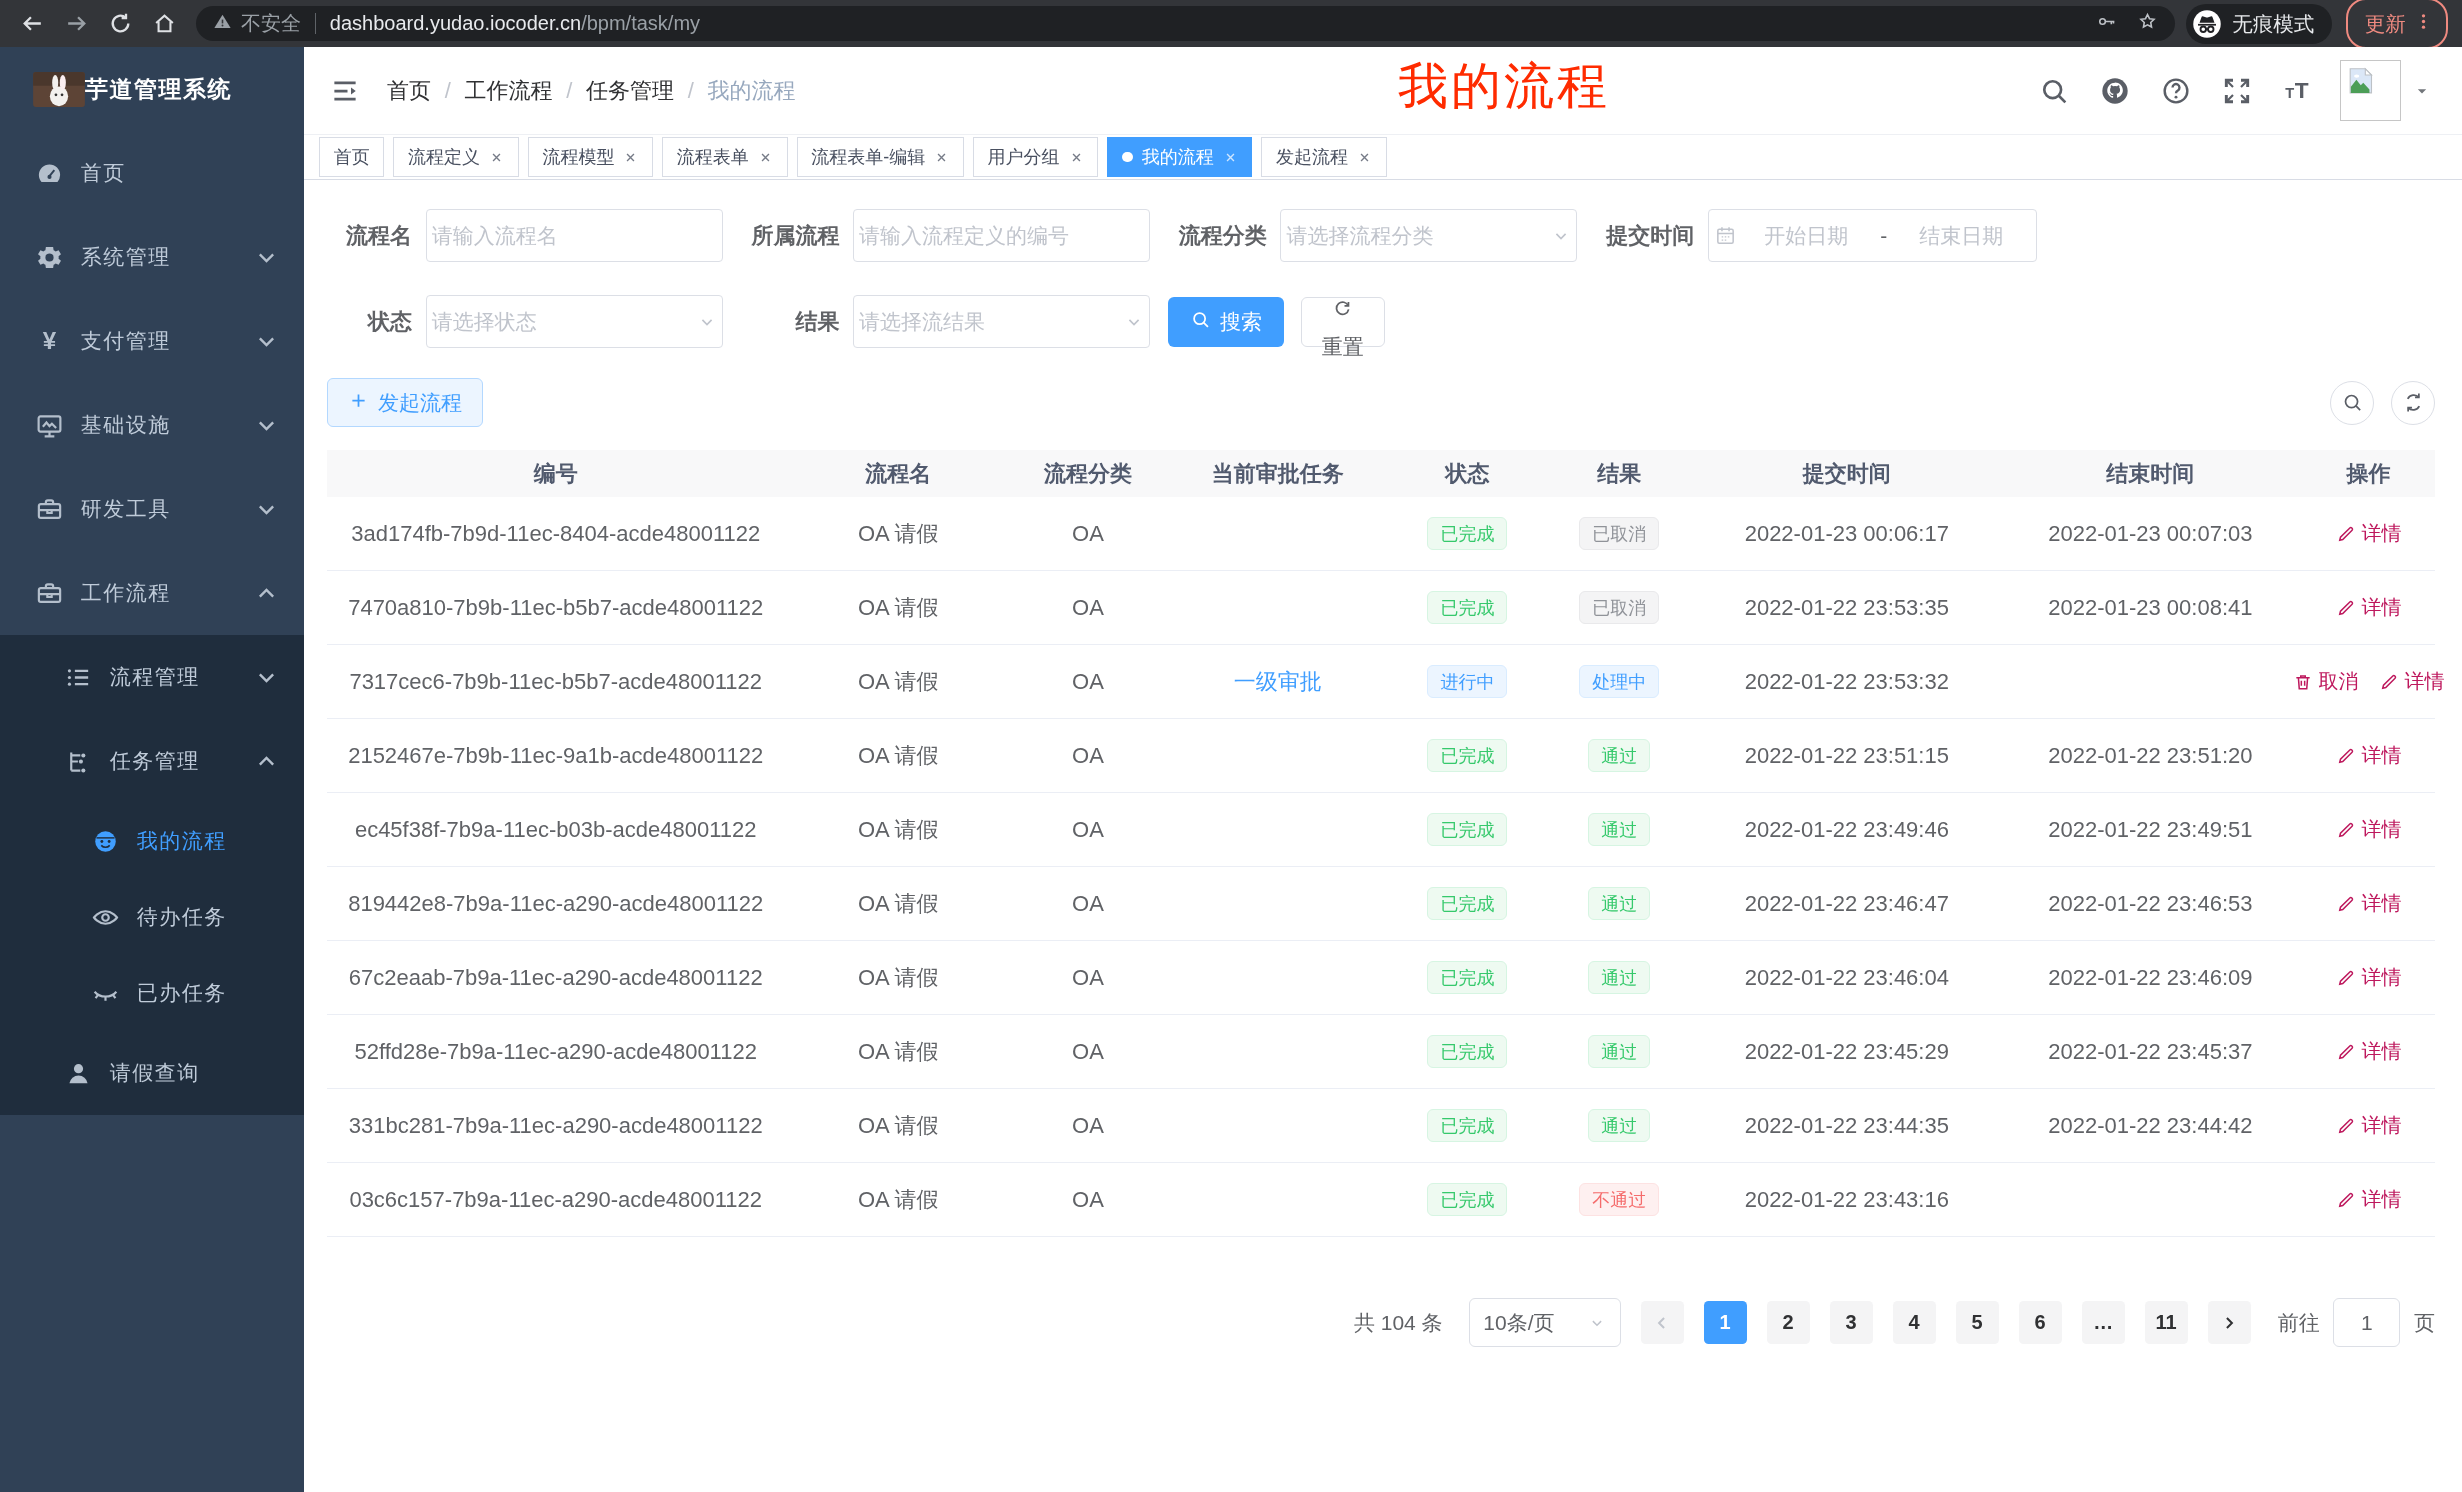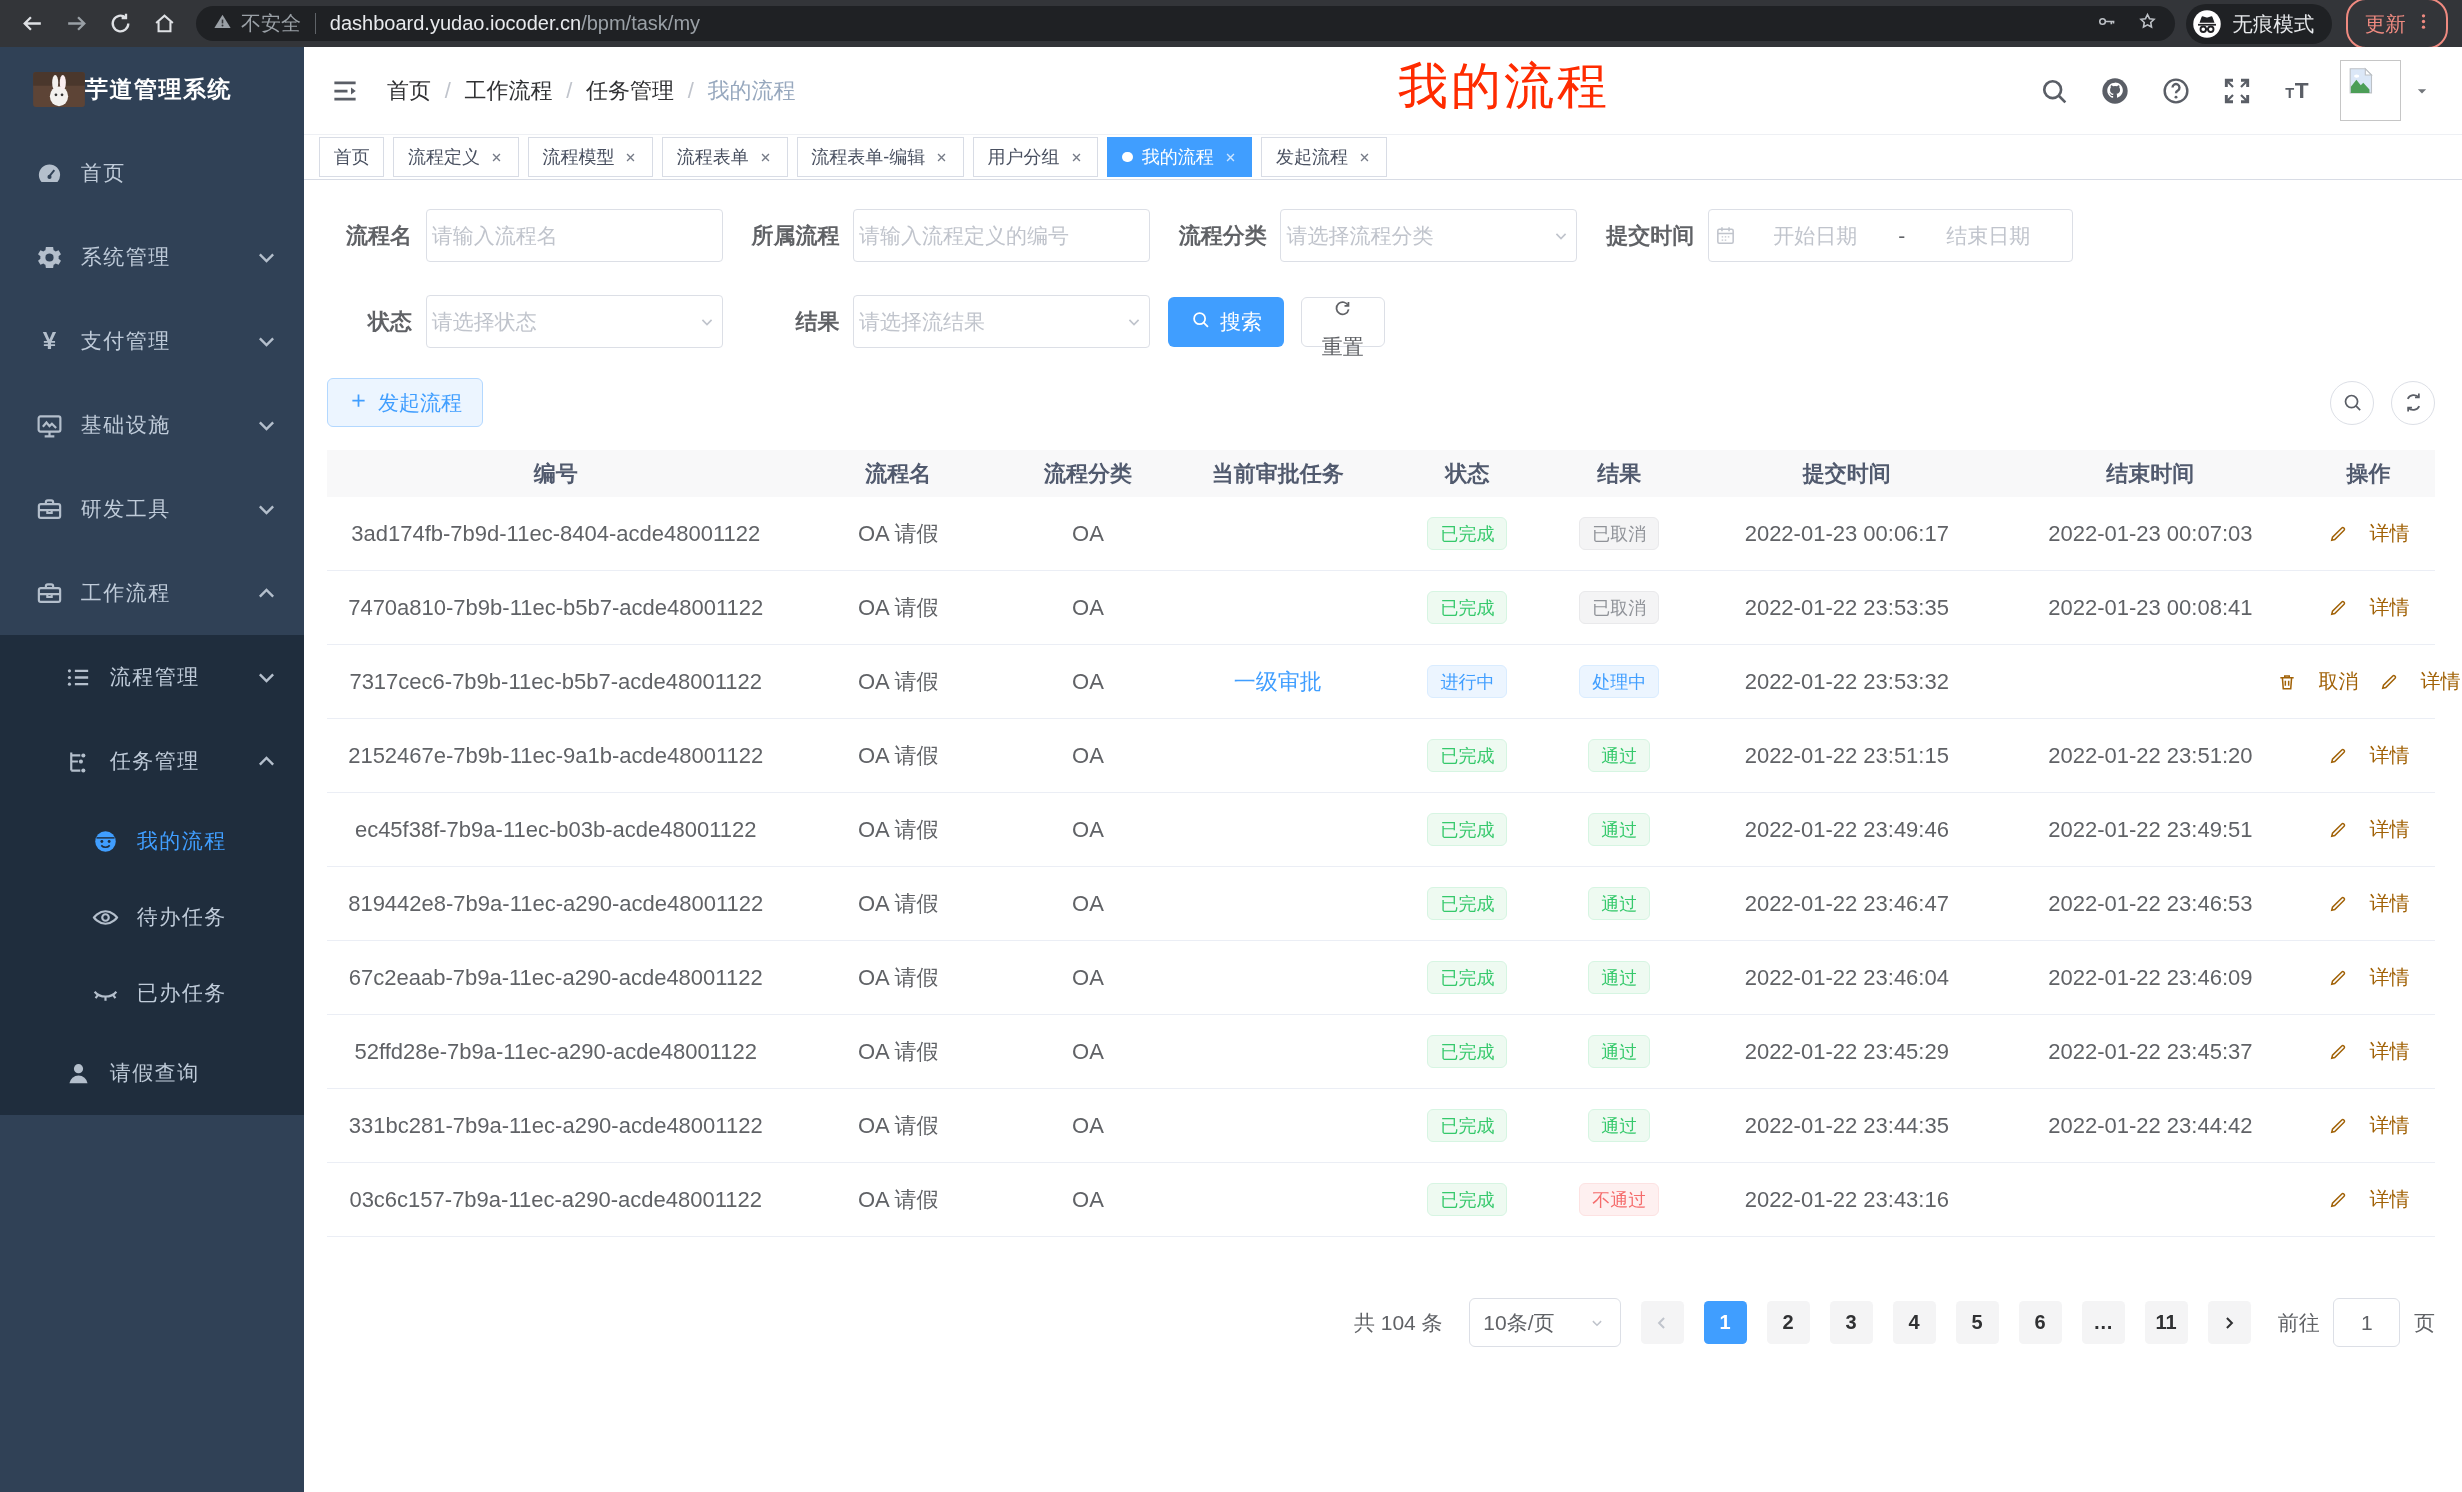--- a/index.html
+++ b/index.html
@@ -76,21 +76,21 @@
   .frow { display:flex; align-items:center; }
   .r1 { margin-top:29px; }
   .r2 { margin-top:33px; }
   .flabel { font-weight:bold; color:#606266; font-size:22px; text-align:right; flex-shrink:0; }
   .w110 { width:85px; }
   .w130 { width:100px; margin-left:16.7px; }
   .fbox { margin-left:13.7px; height:53px; border:1.5px solid #dcdfe6; border-radius:4px; background:#fff; display:flex; align-items:center; padding:0 5px; font-size:21px; color:#c0c4cc; }
   input.fbox { color:#606266; }
   input.fbox::placeholder { color:#c0c4cc; }
   .w390 { width:297px; }
-  .w480 { width:365px; }
+  .w480 { width:329px; }
   .fbox .caret-ic { margin-left:auto; color:#c0c4cc; display:flex; }
   .fbox .caret-ic svg { width:20px; height:20px; }
   .fbox .cal-ic { color:#c0c4cc; display:flex; }
   .fbox .cal-ic svg { width:23px; height:23px; }
   .dr-start,.dr-end { flex:1; text-align:center; }
   .dr-sep { color:#606266; padding:0 4.6px; }
   .btn { height:50px; border-radius:6px; font-size:21px; display:flex; align-items:center; gap:9px; cursor:pointer; border:1.5px solid transparent; }
   .btn .ic svg { width:21px; height:21px; }
   .btn-search { margin-left:18px; background:#409eff; color:#fff; padding:0 21px; }
   .btn-reset { margin-left:16.7px; background:#fff; border-color:#dcdfe6; color:#606266; padding:0 20px;flex-direction:column; }
@@ -107,21 +107,21 @@
   .thead,.trow { display:grid; grid-template-columns:21.7% 10.8% 7.2% 10.8% 7.2% 7.2% 14.4% 14.4% 6.3%; align-items:center; text-align:center; }
   .thead { background:#f8f8f9; height:47px; color:#515a6e; font-weight:bold; font-size:22px; }
   .trow { height:74px; border-bottom:1.5px solid #ebeef5; color:#606266; font-size:22px; }
   .badge { display:inline-flex; align-items:center; height:33px; padding:0 12px; border-radius:6px; border:1.5px solid transparent; font-size:18px; }
   .badge.success { color:#36c96c; background:#eefaf1; border-color:#d6f5e2; }
   .badge.info    { color:#909399; background:#f4f4f5; border-color:#e9e9eb; }
   .badge.primary { color:#409eff; background:#ecf5ff; border-color:#d9ecff; }
   .badge.danger  { color:#f56c6c; background:#fef0f0; border-color:#fde2e2; }
   .tlink { color:#409eff; cursor:pointer; }
   .acts { display:flex; justify-content:center; gap:20px; }
-  .alink { color:#a16207; font-size:20px; display:inline-flex; align-items:center; gap:22px; cursor:pointer; white-space:nowrap; }
+  .alink { color:#be185d; font-size:20px; display:inline-flex; align-items:center; gap:6px; cursor:pointer; white-space:nowrap; }
   .alink .ic { display:flex; }
   .alink .ic svg { width:20px; height:20px; }
 
   
   .pager { margin-top:61px; display:flex; align-items:center; justify-content:flex-end; font-size:21px; color:#606266; }
   .ptotal { margin-right:26px; }
   .psize { width:152px; height:49px; border:1.5px solid #dcdfe6; border-radius:6px; background:#fff; display:flex; align-items:center; justify-content:space-between; padding:0 13.7px; cursor:pointer; }
   .psize .caret-ic { color:#c0c4cc; display:flex; }
   .psize .caret-ic svg { width:18px; height:18px; }
   .pbtn { min-width:43px; height:43px; margin-left:20px; border-radius:4.6px; background:#f4f4f5; color:#303133; font-weight:bold; font-size:20px; display:flex; align-items:center; justify-content:center; cursor:pointer; padding:0 6px; }

